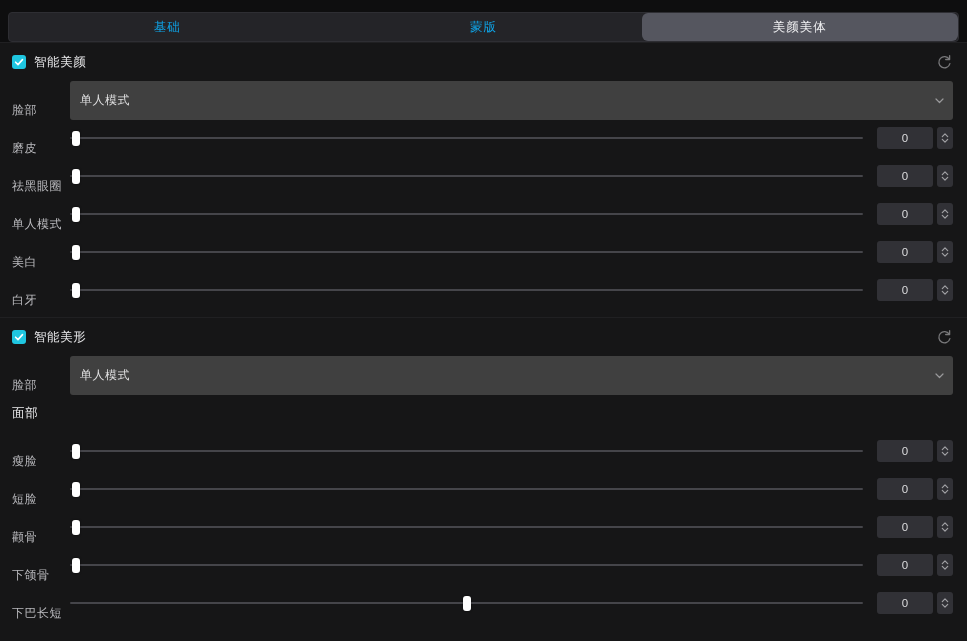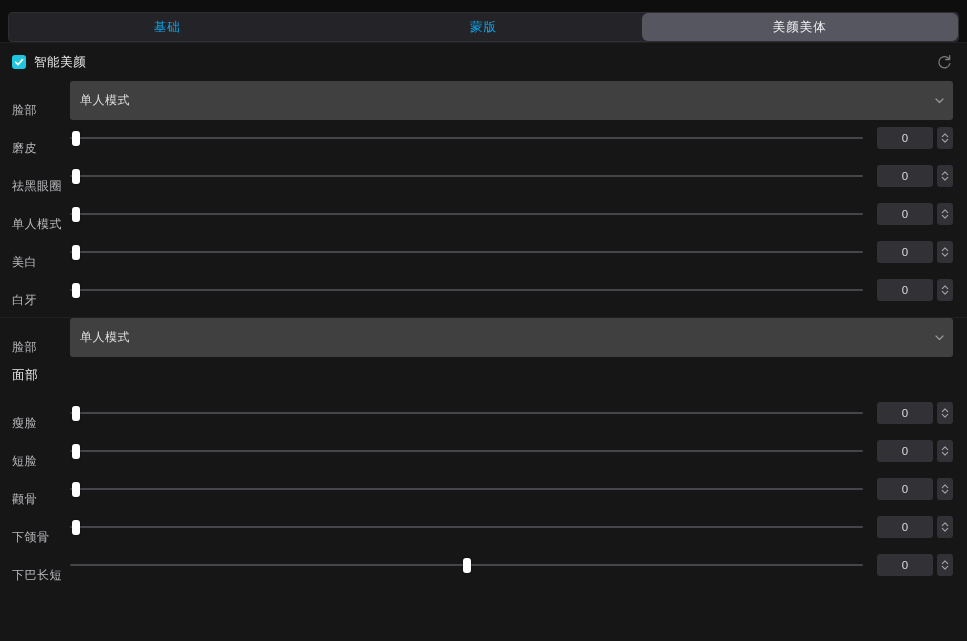--- a/index.html
+++ b/index.html
@@ -333,20 +333,34 @@
       <div class="stepper">
         <svg width="10" height="14" viewBox="0 0 10 14">
           <path d="M2.3 5.6 L5 2.9 L7.7 5.6" stroke="#d0d0d3" stroke-width="1.2" fill="none" stroke-linecap="round" stroke-linejoin="round"></path>
           <path d="M2.3 8.4 L5 11.1 L7.7 8.4" stroke="#d0d0d3" stroke-width="1.2" fill="none" stroke-linecap="round" stroke-linejoin="round"></path>
         </svg>
       </div>
     </div>
 
     <div class="section-divider" style="margin-top:8px"></div>
 
+    <div class="section-head">
+      <div class="checkbox">
+        <svg width="10" height="10" viewBox="0 0 10 10">
+          <path d="M1.6 5.2 L4 7.6 L8.5 2.6" stroke="#ffffff" stroke-width="1.6" fill="none" stroke-linecap="round" stroke-linejoin="round"></path>
+        </svg>
+      </div>
+      <div class="section-title">智能美形</div>
+      <div class="reset-icon">
+        <svg width="18" height="18" viewBox="0 0 18 18">
+          <path d="M14.2 6.2 A5.6 5.6 0 1 0 14.9 10.6" stroke="#c9c9cc" stroke-width="1.3" fill="none" stroke-linecap="round"></path>
+          <path d="M14.6 2.6 L14.6 6.5 L10.7 6.5" stroke="#c9c9cc" stroke-width="1.3" fill="none" stroke-linecap="round" stroke-linejoin="round"></path>
+        </svg>
+      </div>
+    </div>
 
     <div class="row">
       <div class="row-label">脸部</div>
       <div class="select">
         <div class="select-value">单人模式</div>
         <span class="chev">
           <svg width="11" height="11" viewBox="0 0 11 11">
               <path d="M2 4 L5.5 7.5 L9 4" stroke="#c9c9cc" stroke-width="1.2" fill="none" stroke-linecap="round" stroke-linejoin="round"></path>
             </svg>
         </span>

